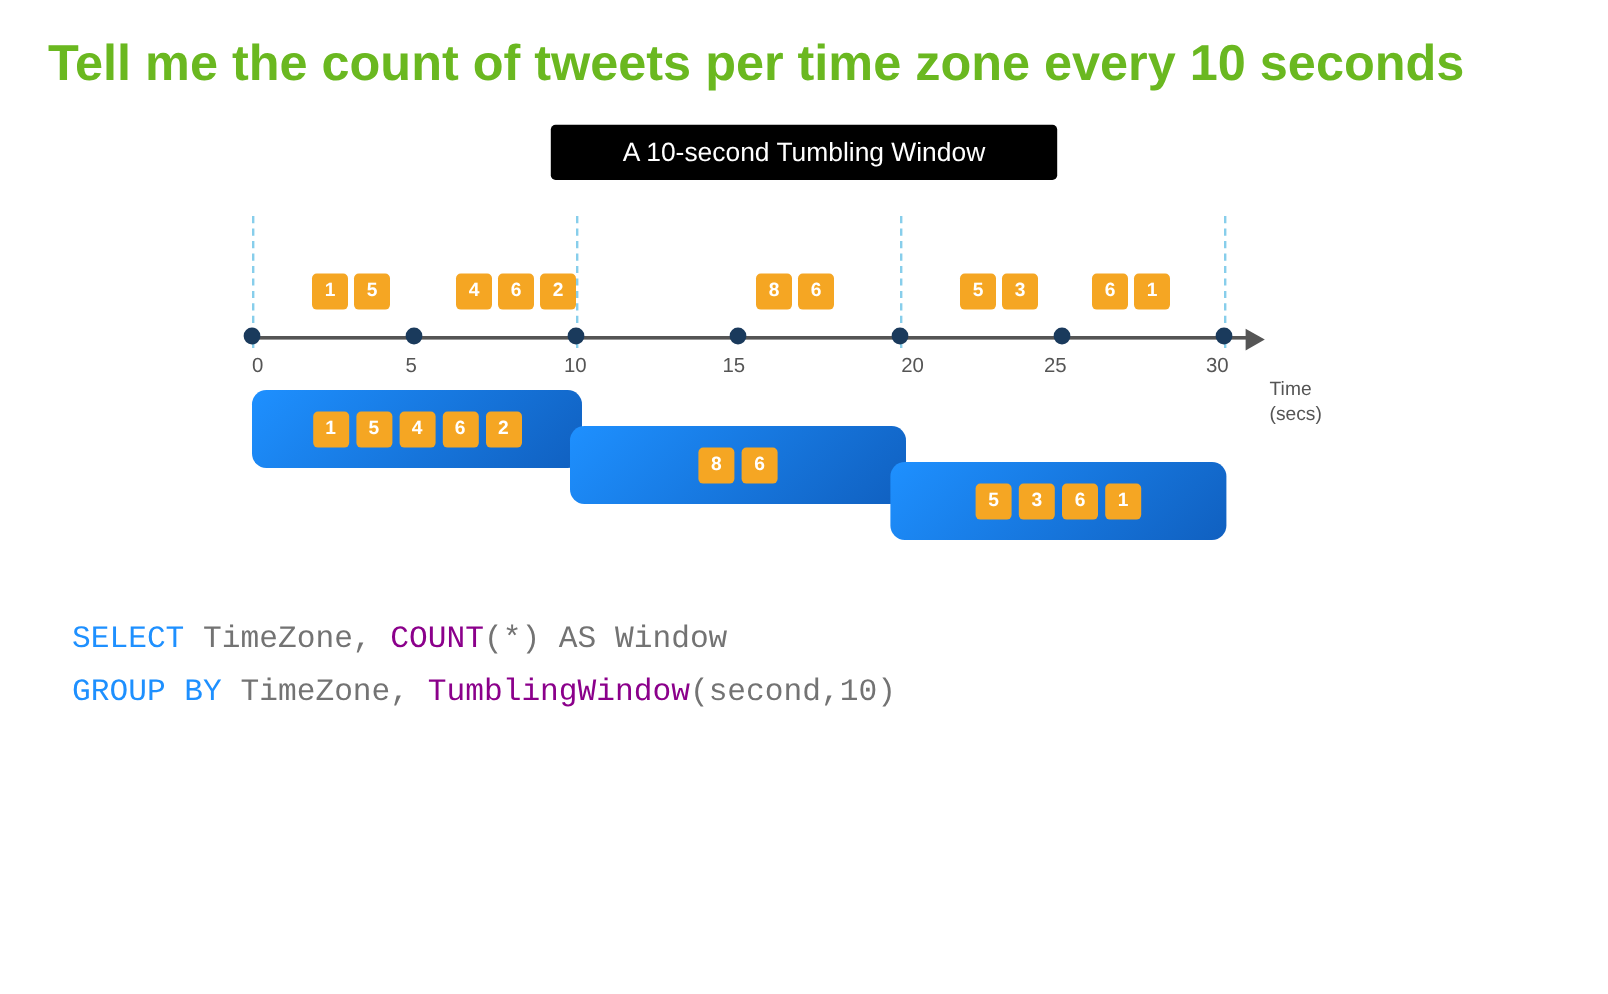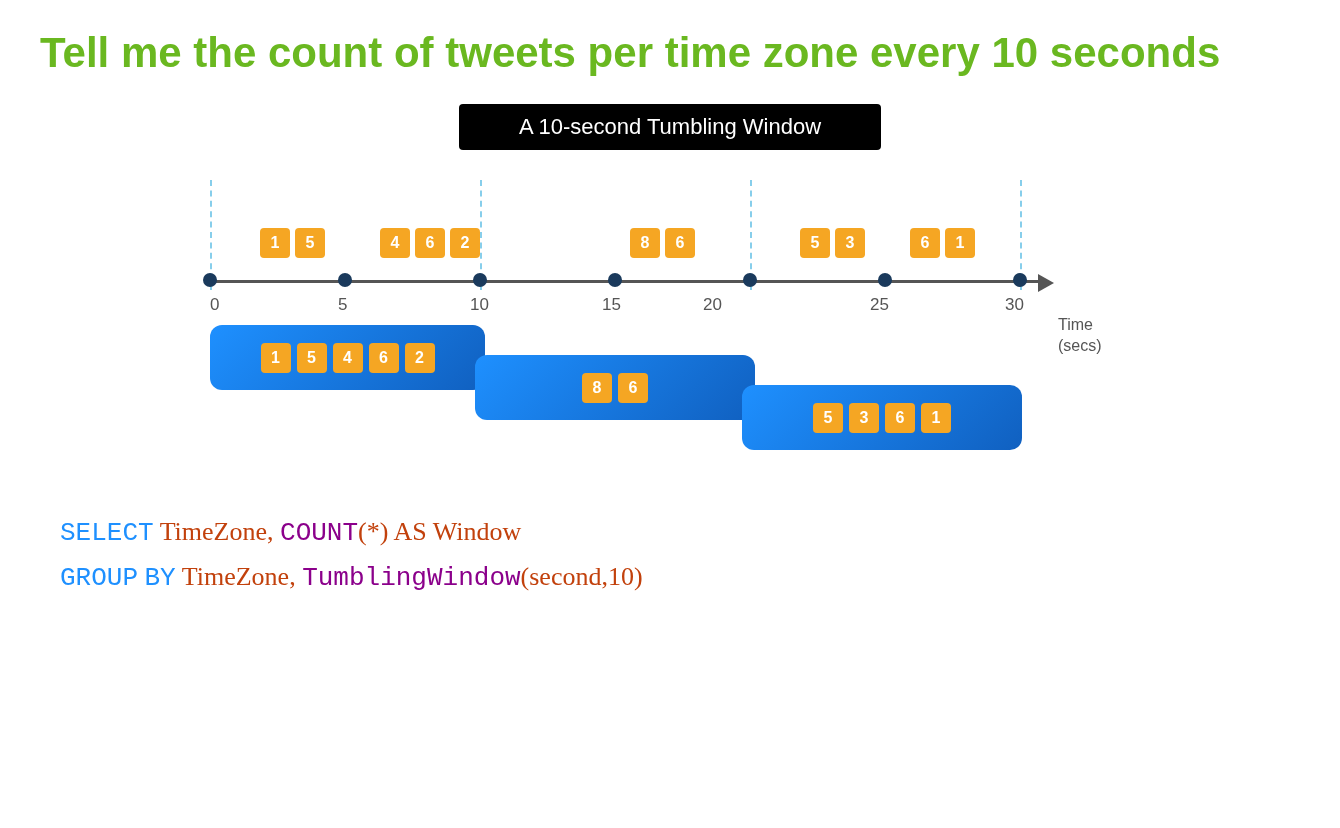--- a/index.html
+++ b/index.html
@@ -90,21 +90,21 @@
     
     .sql-section {
       margin-top: 20px;
       padding-left: 20px;
       font-size: 26px;
       line-height: 1.7;
       font-family: 'Courier New', Courier, monospace;
     }
     .kw-blue { color: #1e90ff; }
     .kw-purple { color: #8b008b; }
-    .kw-gray { color: #c2410c; font-family: Liberation Serif, serif; }
+    .kw-gray { color: #737373; }
   </style>
 </head>
 <body>
 
 <div class="page-wrapper">
 
   <div class="title">Tell me the count of tweets per time zone every 10 seconds</div>
 
   <div class="window-label-container">
     <div class="window-label">A 10-second Tumbling Window</div>
@@ -152,21 +152,21 @@
     <div class="dot" style="left:293px;"></div>
     <div class="dot" style="left:428px;"></div>
     <div class="dot" style="left:563px;"></div>
     <div class="dot" style="left:698px;"></div>
     <div class="dot" style="left:833px;"></div>
 
     <div style="position:absolute; top:115px; left:30px; font-size:17px; color:#555;">0</div>
     <div style="position:absolute; top:115px; left:158px; font-size:17px; color:#555;">5</div>
     <div style="position:absolute; top:115px; left:290px; font-size:17px; color:#555;">10</div>
     <div style="position:absolute; top:115px; left:422px; font-size:17px; color:#555;">15</div>
-    <div style="position:absolute; top:115px; left:523px; font-size:17px; color:#555;">20</div>
+    <div style="position:absolute; top:115px; left:571px; font-size:17px; color:#555;">20</div>
     <div style="position:absolute; top:115px; left:690px; font-size:17px; color:#555;">25</div>
     <div style="position:absolute; top:115px; left:825px; font-size:17px; color:#555;">30</div>
 
     <div style="position:absolute; top:93px; left:878px; font-size:16px; color:#555; line-height:1.3;margin-top:42px;">Time<br>(secs)</div>
 
     <div class="window-box" style="position:absolute; top:145px; left:30px; width:275px; height:65px;">
       <div class="badge">1</div>
       <div class="badge">5</div>
       <div class="badge">4</div>
       <div class="badge">6</div>

